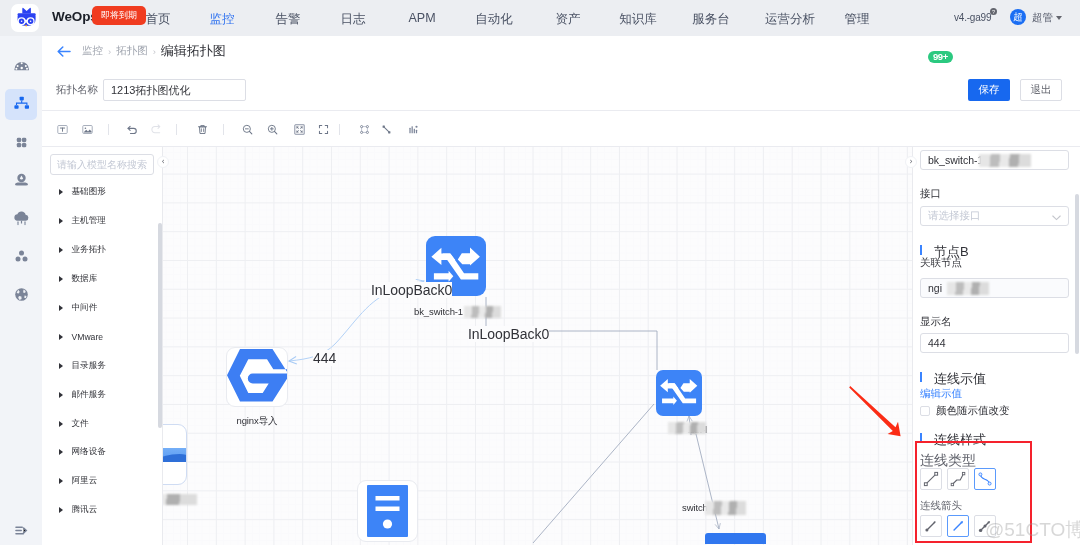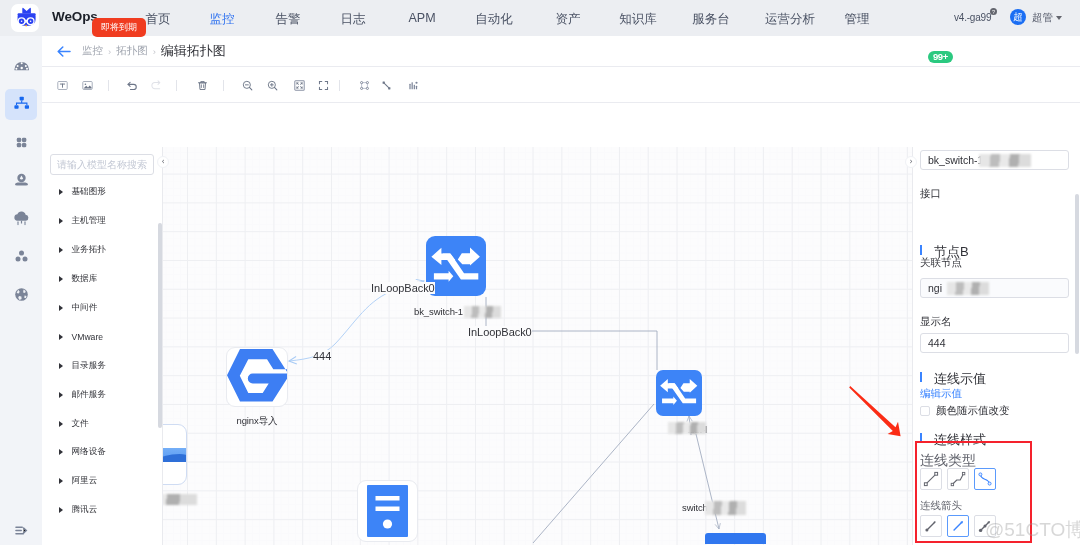--- a/index.html
+++ b/index.html
@@ -14,21 +14,21 @@
   }
   #app { position:relative; width:1080px; height:545px; overflow:hidden; }
 
   
   .topbar{ position:absolute; left:0; top:0; width:1080px; height:36px;
     background:#eceef2; display:flex; align-items:center; }
   .logo-box{ width:28px; height:28px; margin-left:10.5px; background:#fff;
     border-radius:7px; display:flex; align-items:center; justify-content:center; }
   .brand{ position:absolute; left:52px; top:9px; font-size:13.5px; font-weight:bold;
     color:#1b1f28; letter-spacing:-0.1px; }
-  .exp-badge{ position:absolute; left:92px; top:18px; width:54px; background:#f03c20; color:#fff;
+  .exp-badge{ position:absolute; left:92px; top:6px; width:54px; background:#f03c20; color:#fff;
     font-size:9px; border-radius:5px; line-height:1;
     height:19px; display:flex; align-items:center; justify-content:center; z-index:4;}
   .nav{ position:absolute; left:0; top:0; height:52px; width:1080px;}
   .nav a{ color:#4a5264; text-decoration:none; font-size:12.5px; position:absolute;
     top:11px; transform:translateX(-50%); white-space:nowrap;}
   .nav a.active{ color:#2f72f0; }
   .tb-right{ position:absolute; left:0; top:0; width:1080px; height:36px;}
   .notify{ position:absolute; left:929px; top:3px; width:12px; height:26px;margin-top:45px;}
   .notify-badge{ position:absolute; left:-1px; top:3px; width:25px; height:12.4px;
     background:#2bc980;
@@ -120,21 +120,21 @@
     background:#fff; border:1px solid #f0f2f6; display:flex; align-items:center;
     justify-content:center; color:#63656e; font-size:8px; z-index:6;
     line-height:1; font-family:"DejaVu Sans", sans-serif;}
 
   .node{ position:absolute; }
   .nlabel{ position:absolute; font-size:9.5px; color:#313238; white-space:nowrap;
     text-align:center; letter-spacing:-0.1px;}
   .blurbox{ position:absolute;
     background:linear-gradient(96deg,#e6e6e6 0 22%,#bdbdbd 22% 40%,#e9e9e9 40% 58%,#b0b0b0 58% 76%,#dcdcdc 76% 100%);
     filter: blur(1.1px); }
-  .elabel{ position:absolute; font-size:11px; color:#313238; background:#fcfcfd;
+  .elabel{ position:absolute; font-size:14px; color:#313238; background:#fcfcfd;
     white-space:nowrap; letter-spacing:-0.05px;}
 
   
   .rpanel{ position:absolute; right:0; top:0; width:168px; height:434px;
     background:#fff; border-left:1px solid #e9eaee; z-index:3;}
   .rinput{ position:absolute; left:7px; width:149px; height:20px; border:1px solid #dcdee5;
     border-radius:3px;
     font-size:10.5px; padding:0 7px; color:#313238; background:#fff; outline:none;
     display:flex; align-items:center; overflow:hidden;}
   .rlabel{ position:absolute; left:7px; font-size:10.5px; color:#313238; }
@@ -301,20 +301,28 @@
           <path d="M5.8 1 L1.2 5.5 L5.8 10 M1.4 5.5 H13" stroke="#3a84ff" stroke-width="1.5" fill="none" stroke-linecap="round" stroke-linejoin="round"></path>
         </svg>
       </span>
       <a href="#">监控</a>
       <span class="sep">›</span>
       <a href="#">拓扑图</a>
       <span class="sep">›</span>
       <span class="cur">编辑拓扑图</span>
     </div>
 
+    <div class="formrow">
+      <span class="flabel">拓扑名称</span>
+      <input class="finput" value="1213拓扑图优化" style="">
+      <div class="btns">
+        <div class="btn btn-primary">保存</div>
+        <div class="btn btn-default">退出</div>
+      </div>
+    </div>
 
     <div class="divider"></div>
 
     <div class="toolbar" id="toolbar">
         <div class="tool" style="left: 20px;">
           <svg width="13" height="13" viewBox="0 0 18 18">
             <rect x="2.5" y="3.5" width="13" height="11" rx="1.3" fill="none" stroke="#9aa2b1" stroke-width="1.2"></rect>
             <path d="M6 7 H12 M9 7 V11.5" stroke="#6d7688" stroke-width="1.3" stroke-linecap="round"></path>
           </svg>
         </div>
@@ -562,20 +570,28 @@
       </div>
       <div class="collapse-btn" style="left:115px; top:9px;">‹</div>
       <div class="collapse-btn" style="left:863px; top:9px;">›</div>
 
       <div class="rpanel" id="rpanel">
 <div class="rinput" style="top:3px;">
   <span>bk_switch-1</span>
   <span class="blurbox" style="left:58px;top:3px;width:52px;height:13px;"></span>
 </div>
 <div class="rlabel" style="top:40px;">接口</div>
+<div class="rinput" style="top:59px;color:#c3c8d4;">
+  <span>请选择接口</span>
+  <span class="sel-arrow">
+     <svg width="9" height="6" viewBox="0 0 9 6">
+                <path d="M0.8 1 L4.5 4.6 L8.2 1" fill="none" stroke="#c4c6cc" stroke-width="1.1" stroke-linecap="round"></path>
+              </svg>
+  </span>
+</div>
 <div class="sect-title" style="top:96px;">节点B</div>
 <div class="rlabel" style="top:109px;">关联节点</div>
 <div class="rinput" style="top:131px;background:#fafbfd;">
   <span>ngi</span>
   <span class="blurbox" style="left:26px;top:3px;width:42px;height:13px;"></span>
 </div>
 <div class="rlabel" style="top:168px;">显示名</div>
 <div class="rinput" style="top:186px;">
   <span>444</span>
 </div>

